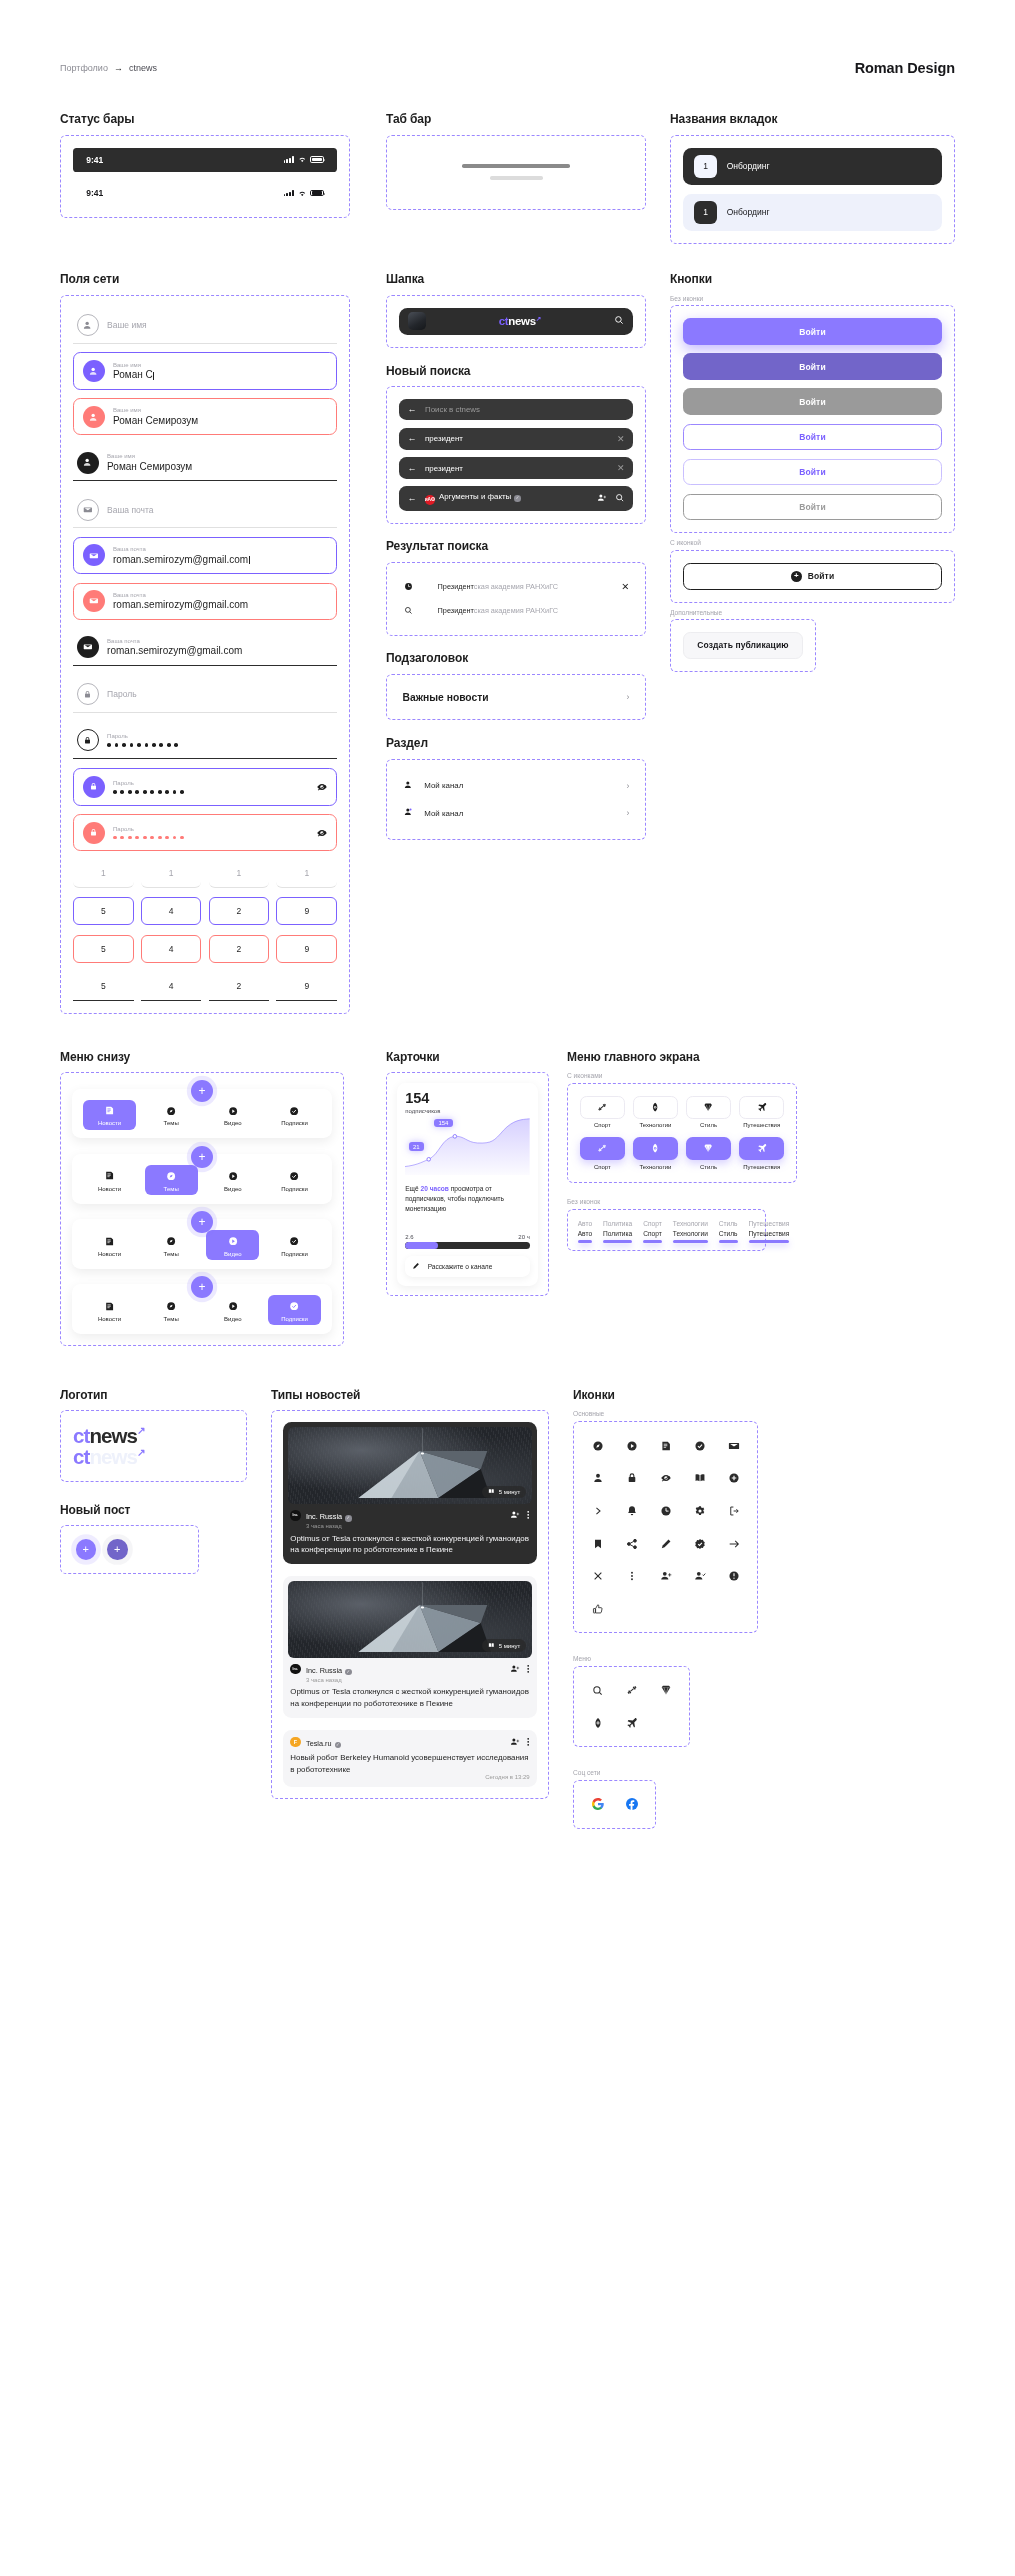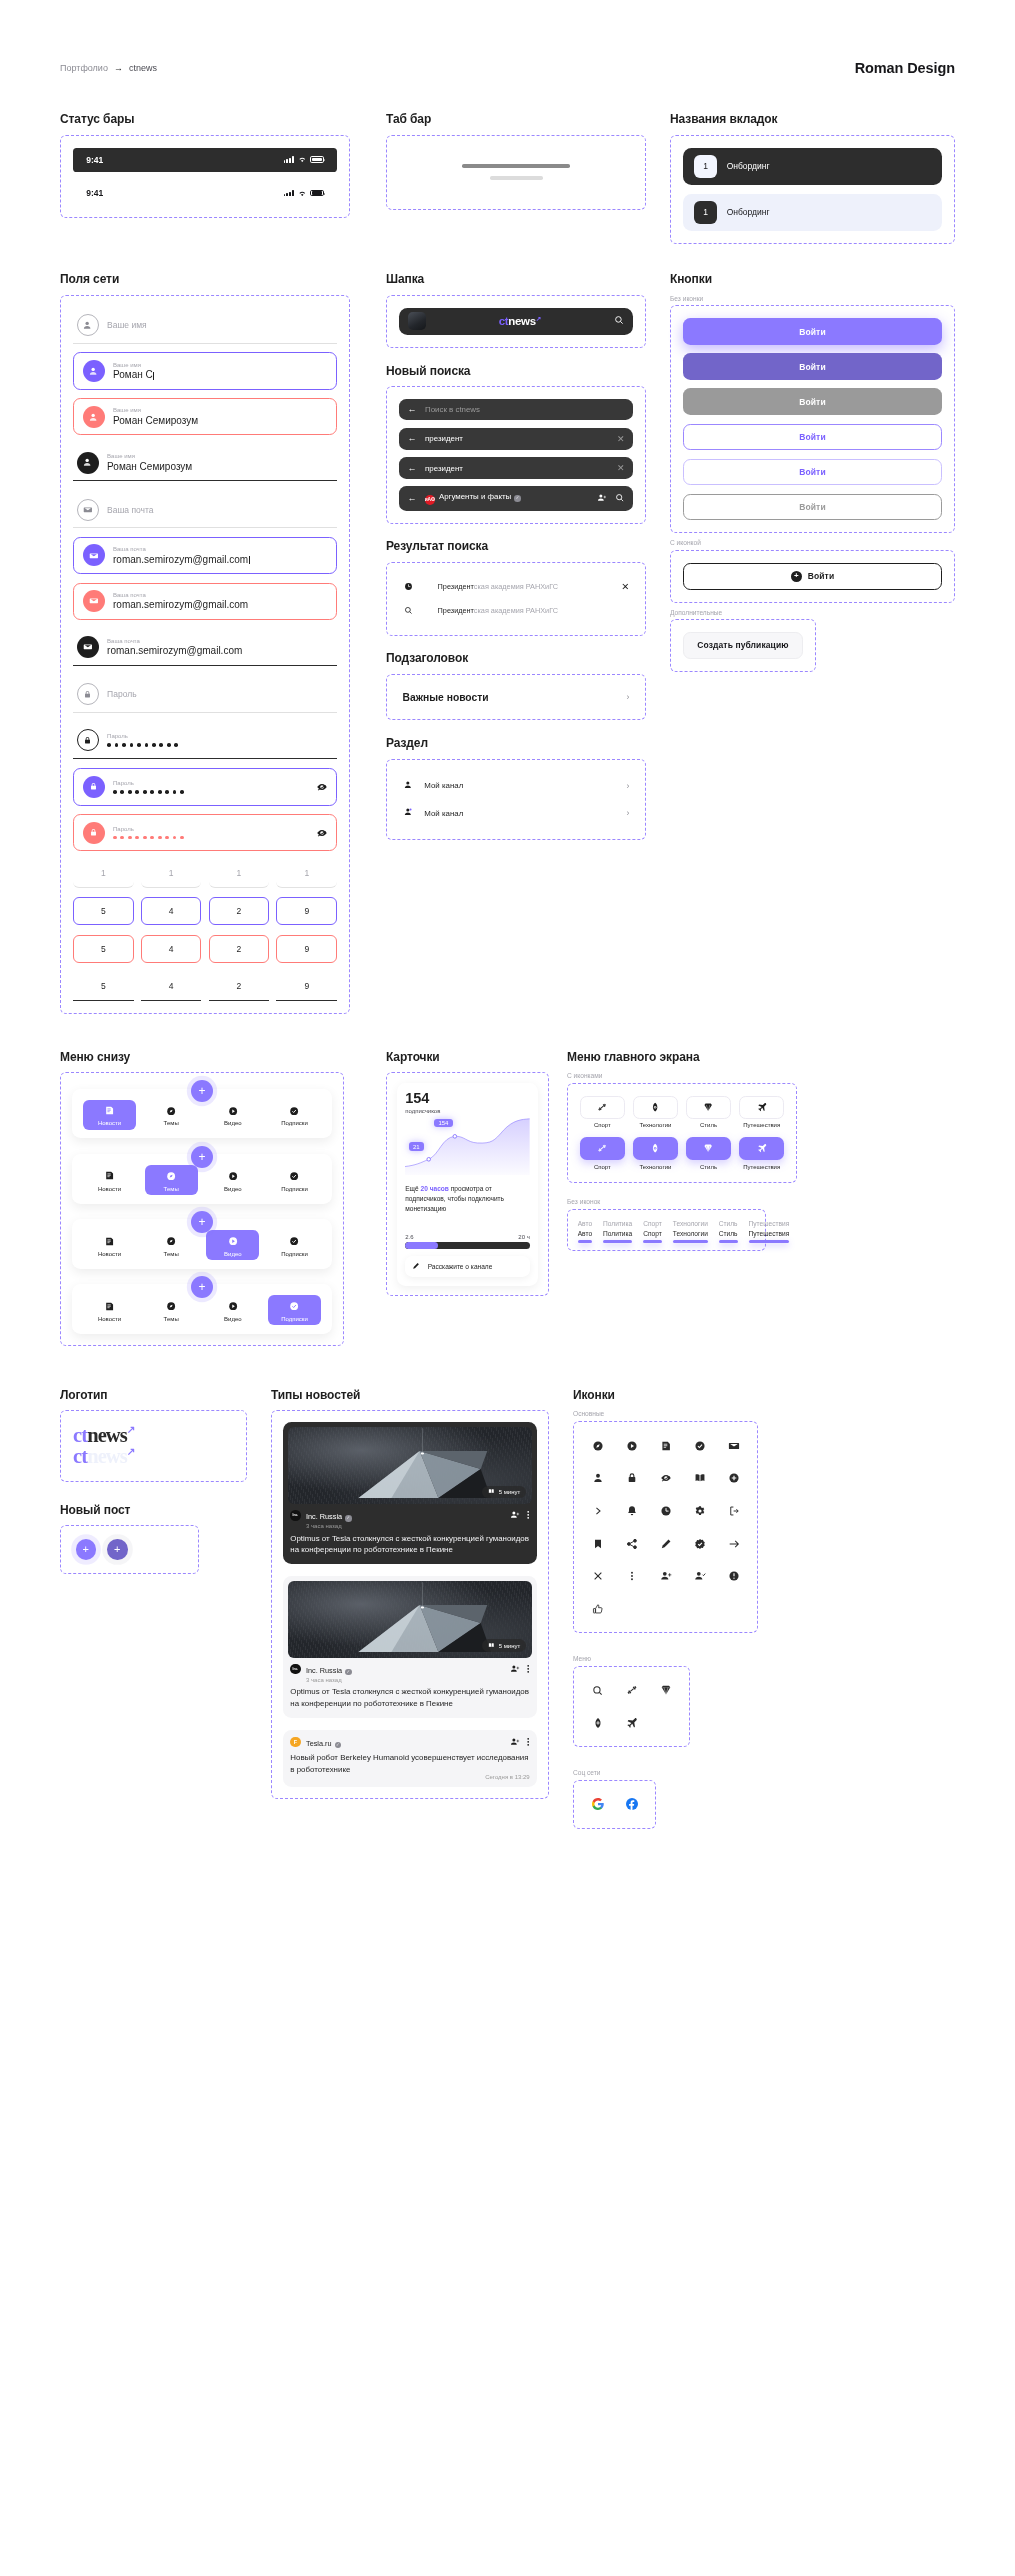--- a/index.html
+++ b/index.html
@@ -1049,21 +1049,21 @@
             </span>
         </div>
       </div>
     </div>
   </div>
 
   <div class="grid" style="padding-top:42px; grid-template-columns:211px 302px auto;">
 
     <div style="padding-right:24px;">
       <div class="sec-title">Логотип</div>
-      <div class="dbox mb34" style="padding:13.3px 12px;font-family:Liberation Serif, serif;">
+      <div class="dbox mb34" style="padding:13.3px 12px;">
         <div class="logo-big">
           <span class="ct">ct</span><span class="nw">news</span><span class="arr">↗</span>
         </div>
         <div class="logo-big">
           <span class="ct">ct</span><span class="nw ghost">news</span><span class="arr">↗</span>
         </div>
       </div>
 
       <div class="sec-title">Новый пост</div>
       <div class="dbox" style="max-width:139px; padding:13.3px 14.5px;">

